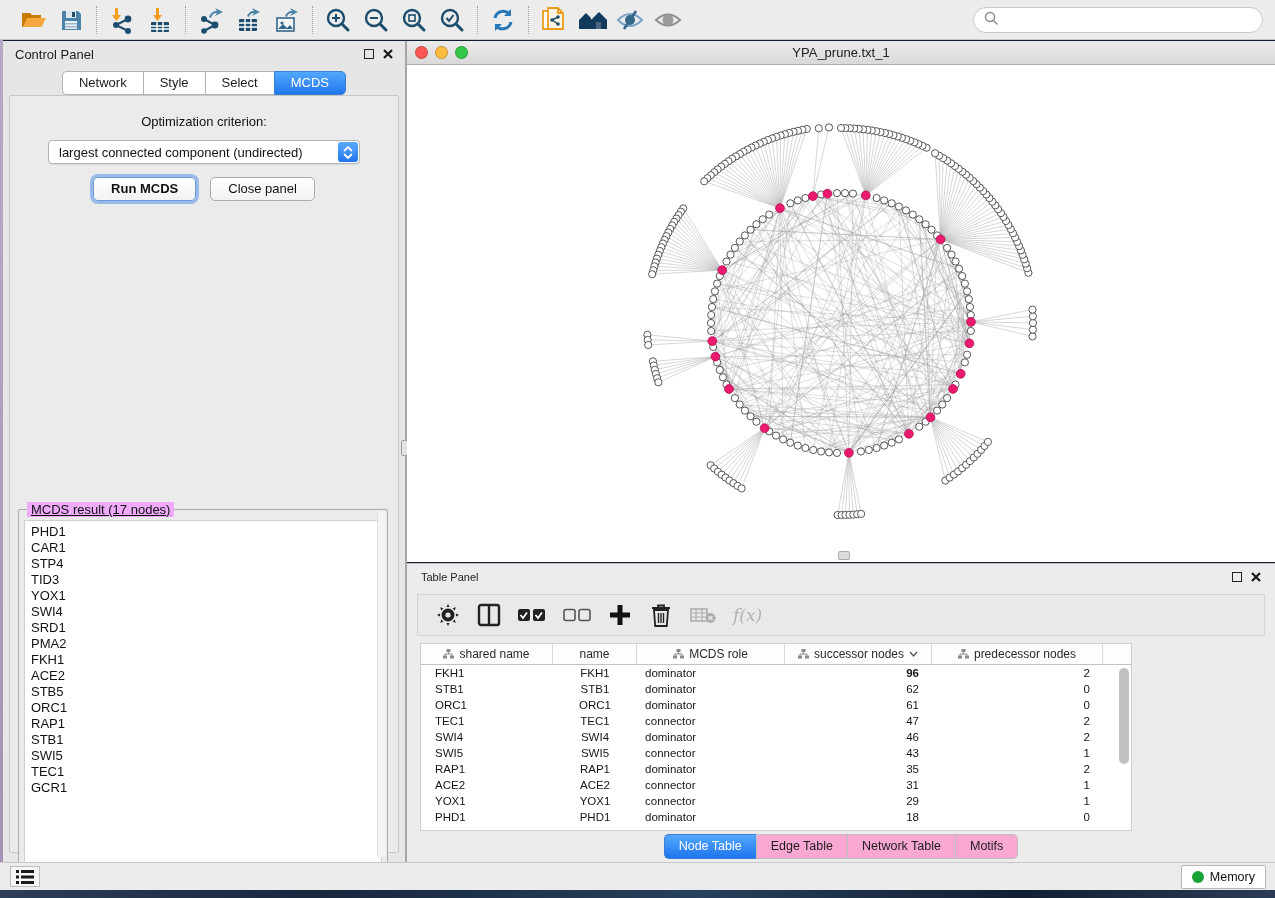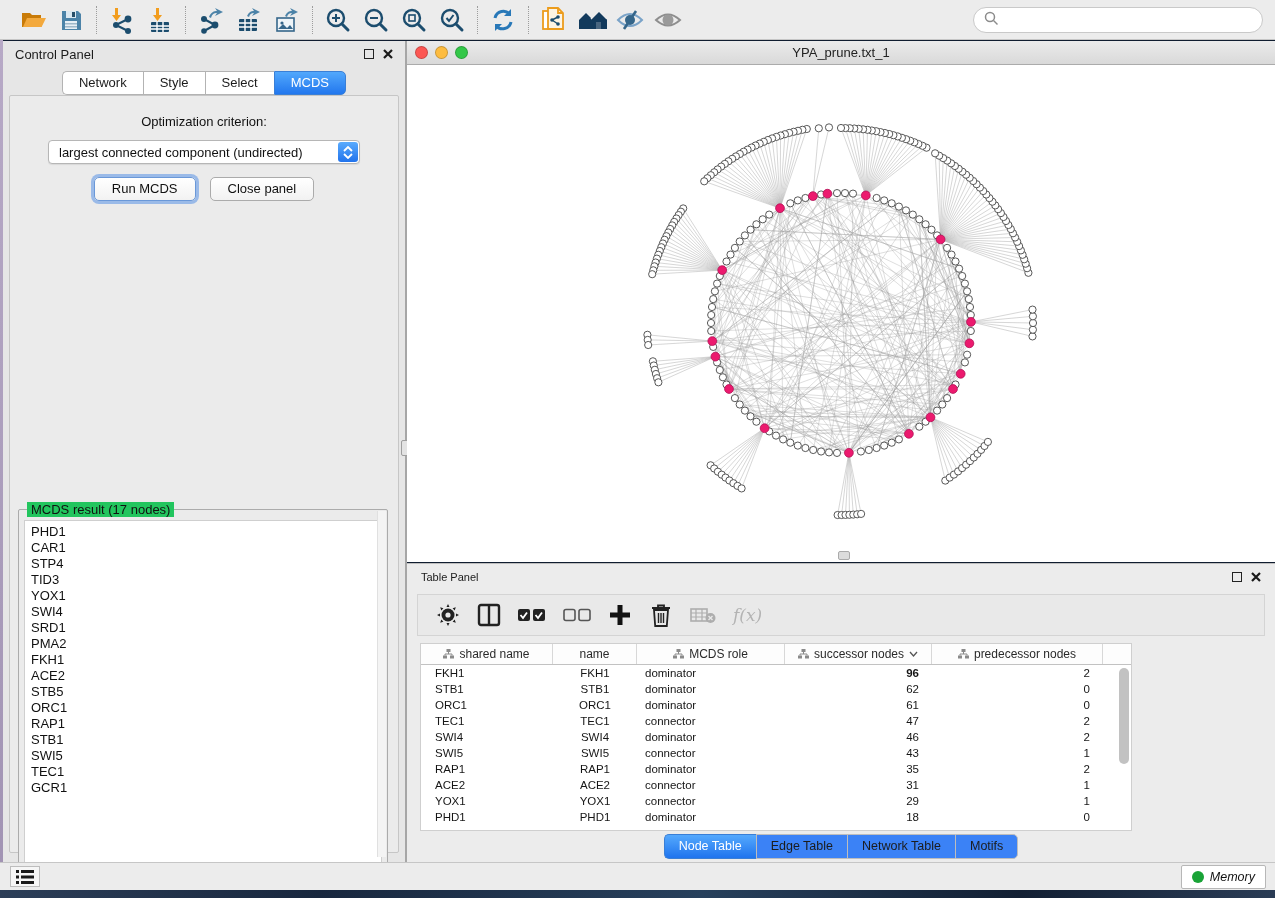--- a/index.html
+++ b/index.html
@@ -50,26 +50,26 @@
   .dropdown { position:relative; margin:11px auto 0; width:312px; height:24px; background:#fff;
     border:1px solid #b6b6b6; border-radius:4px; display:flex; align-items:center;
     padding-left:10px; font-size:13px; color:#111;
     box-shadow:0 1px 1px rgba(0,0,0,.08); }
   .dd-stepper { position:absolute; right:1px; top:1px; width:20px; height:20px; border-radius:3px;
     background:linear-gradient(#5aabfd,#2173ec); display:flex; flex-direction:column;
     align-items:center; justify-content:center; gap:1px; }
   .btn-row { margin-top:13px; display:flex; justify-content:center; gap:14px; }
   .mac-btn { font-size:13px; color:#111; background:linear-gradient(#ffffff,#f2f2f2);
     border:1px solid #ababab; border-radius:5px; padding:3px 17px; line-height:16px; }
-  .mac-btn.focus { box-shadow:0 0 0 3px rgba(110,160,230,.65); border-color:#6a98d8; }
+  .mac-btn.focus { box-shadow:0 0 0 3px rgba(110,160,230,.65); border-color:#6a98d8;font-weight:bold; }
 
   .mcds-box { position:absolute; left:8px; top:413px; width:370px; height:365px;
     border:1px solid #ababab; border-radius:2px; background:#ebebeb; }
-  .mcds-legend { position:absolute; left:8px; top:-8px; background:#22c55e; padding:0 4px;
-    font-size:13px; color:#111; }
+  .mcds-legend { position:absolute; left:8px; top:-8px; background:#f0abfc; padding:0 4px;
+    font-size:13px; color:#111;text-decoration:underline; }
   .mcds-list { position:absolute; left:5px; top:10px; width:358px; height:348px; background:#fff;
     border:1px solid #cfcfcf; overflow:hidden; padding:3px 0 0 6px; }
   .mcds-item { font-size:13px; line-height:16px; color:#111; }
   .mcds-scroll { position:absolute; right:1px; top:1px; width:9px; height:346px;
     background:#f4f4f4; border-left:1px solid #e0e0e0; }
 
   
   .v-splitter { position:absolute; left:405px; top:41px; width:2px; height:821px; background:#a6a6a6; }
   .v-grip { position:absolute; left:401px; top:440px; width:10px; height:16px;
     background:#e3e3e3; border:1px solid #9e9e9e; border-radius:2px; }
@@ -112,29 +112,29 @@
   .nt-row { display:flex; height:16px; }
   .nt-cell { font-size:11.5px; color:#161616; line-height:16px; white-space:nowrap; overflow:hidden; }
   .al { padding-left:14px; text-align:left; }
   .al2 { padding-left:8px; text-align:left; }
   .ac { text-align:center; }
   .ar { padding-right:13px; text-align:right; }
   .nt-scroll { position:absolute; right:2px; top:24px; width:10px; height:96px;
     background:#c2c2c2; border-radius:5px; }
 
   .tp-tabs { position:absolute; left:0; top:270px; width:100%; display:flex; justify-content:center; }
-  .tp-tab { font-size:12.5px; color:#1c1c1c; background:#3b82f6; border:1px solid #bdbdbd;
+  .tp-tab { font-size:12.5px; color:#1c1c1c; background:#f9a8d4; border:1px solid #bdbdbd;
     border-right:none; padding:4px 14px; line-height:15px; }
   .tp-tab:first-child { border-radius:5px 0 0 5px; }
   .tp-tab:last-child { border-radius:0 5px 5px 0; border-right:1px solid #bdbdbd; }
   .tp-tab.active { background:linear-gradient(#55a9fd,#1f74ee); color:#fff; border-color:#3a7fd6; }
 
   
   .status-bar { position:absolute; left:0; top:862px; width:1275px; height:28px;
-    background:#ececec; border-top:1px solid #c6c6c6;font-style:italic; }
+    background:#ececec; border-top:1px solid #c6c6c6; }
   .list-btn { position:absolute; left:10px; top:3px; width:30px; height:21px;
     background:#f6f6f6; border:1px solid #bdbdbd; display:flex; align-items:center; justify-content:center; }
   .memory-btn { position:absolute; right:9px; top:2px; height:24px; background:#fff;
     border:1px solid #b7b7b7; border-radius:2px; display:flex; align-items:center;
     gap:6px; padding:0 10px; font-size:12.5px; color:#111; }
 </style>
 </head>
 <body>
 
 <div class="app">

